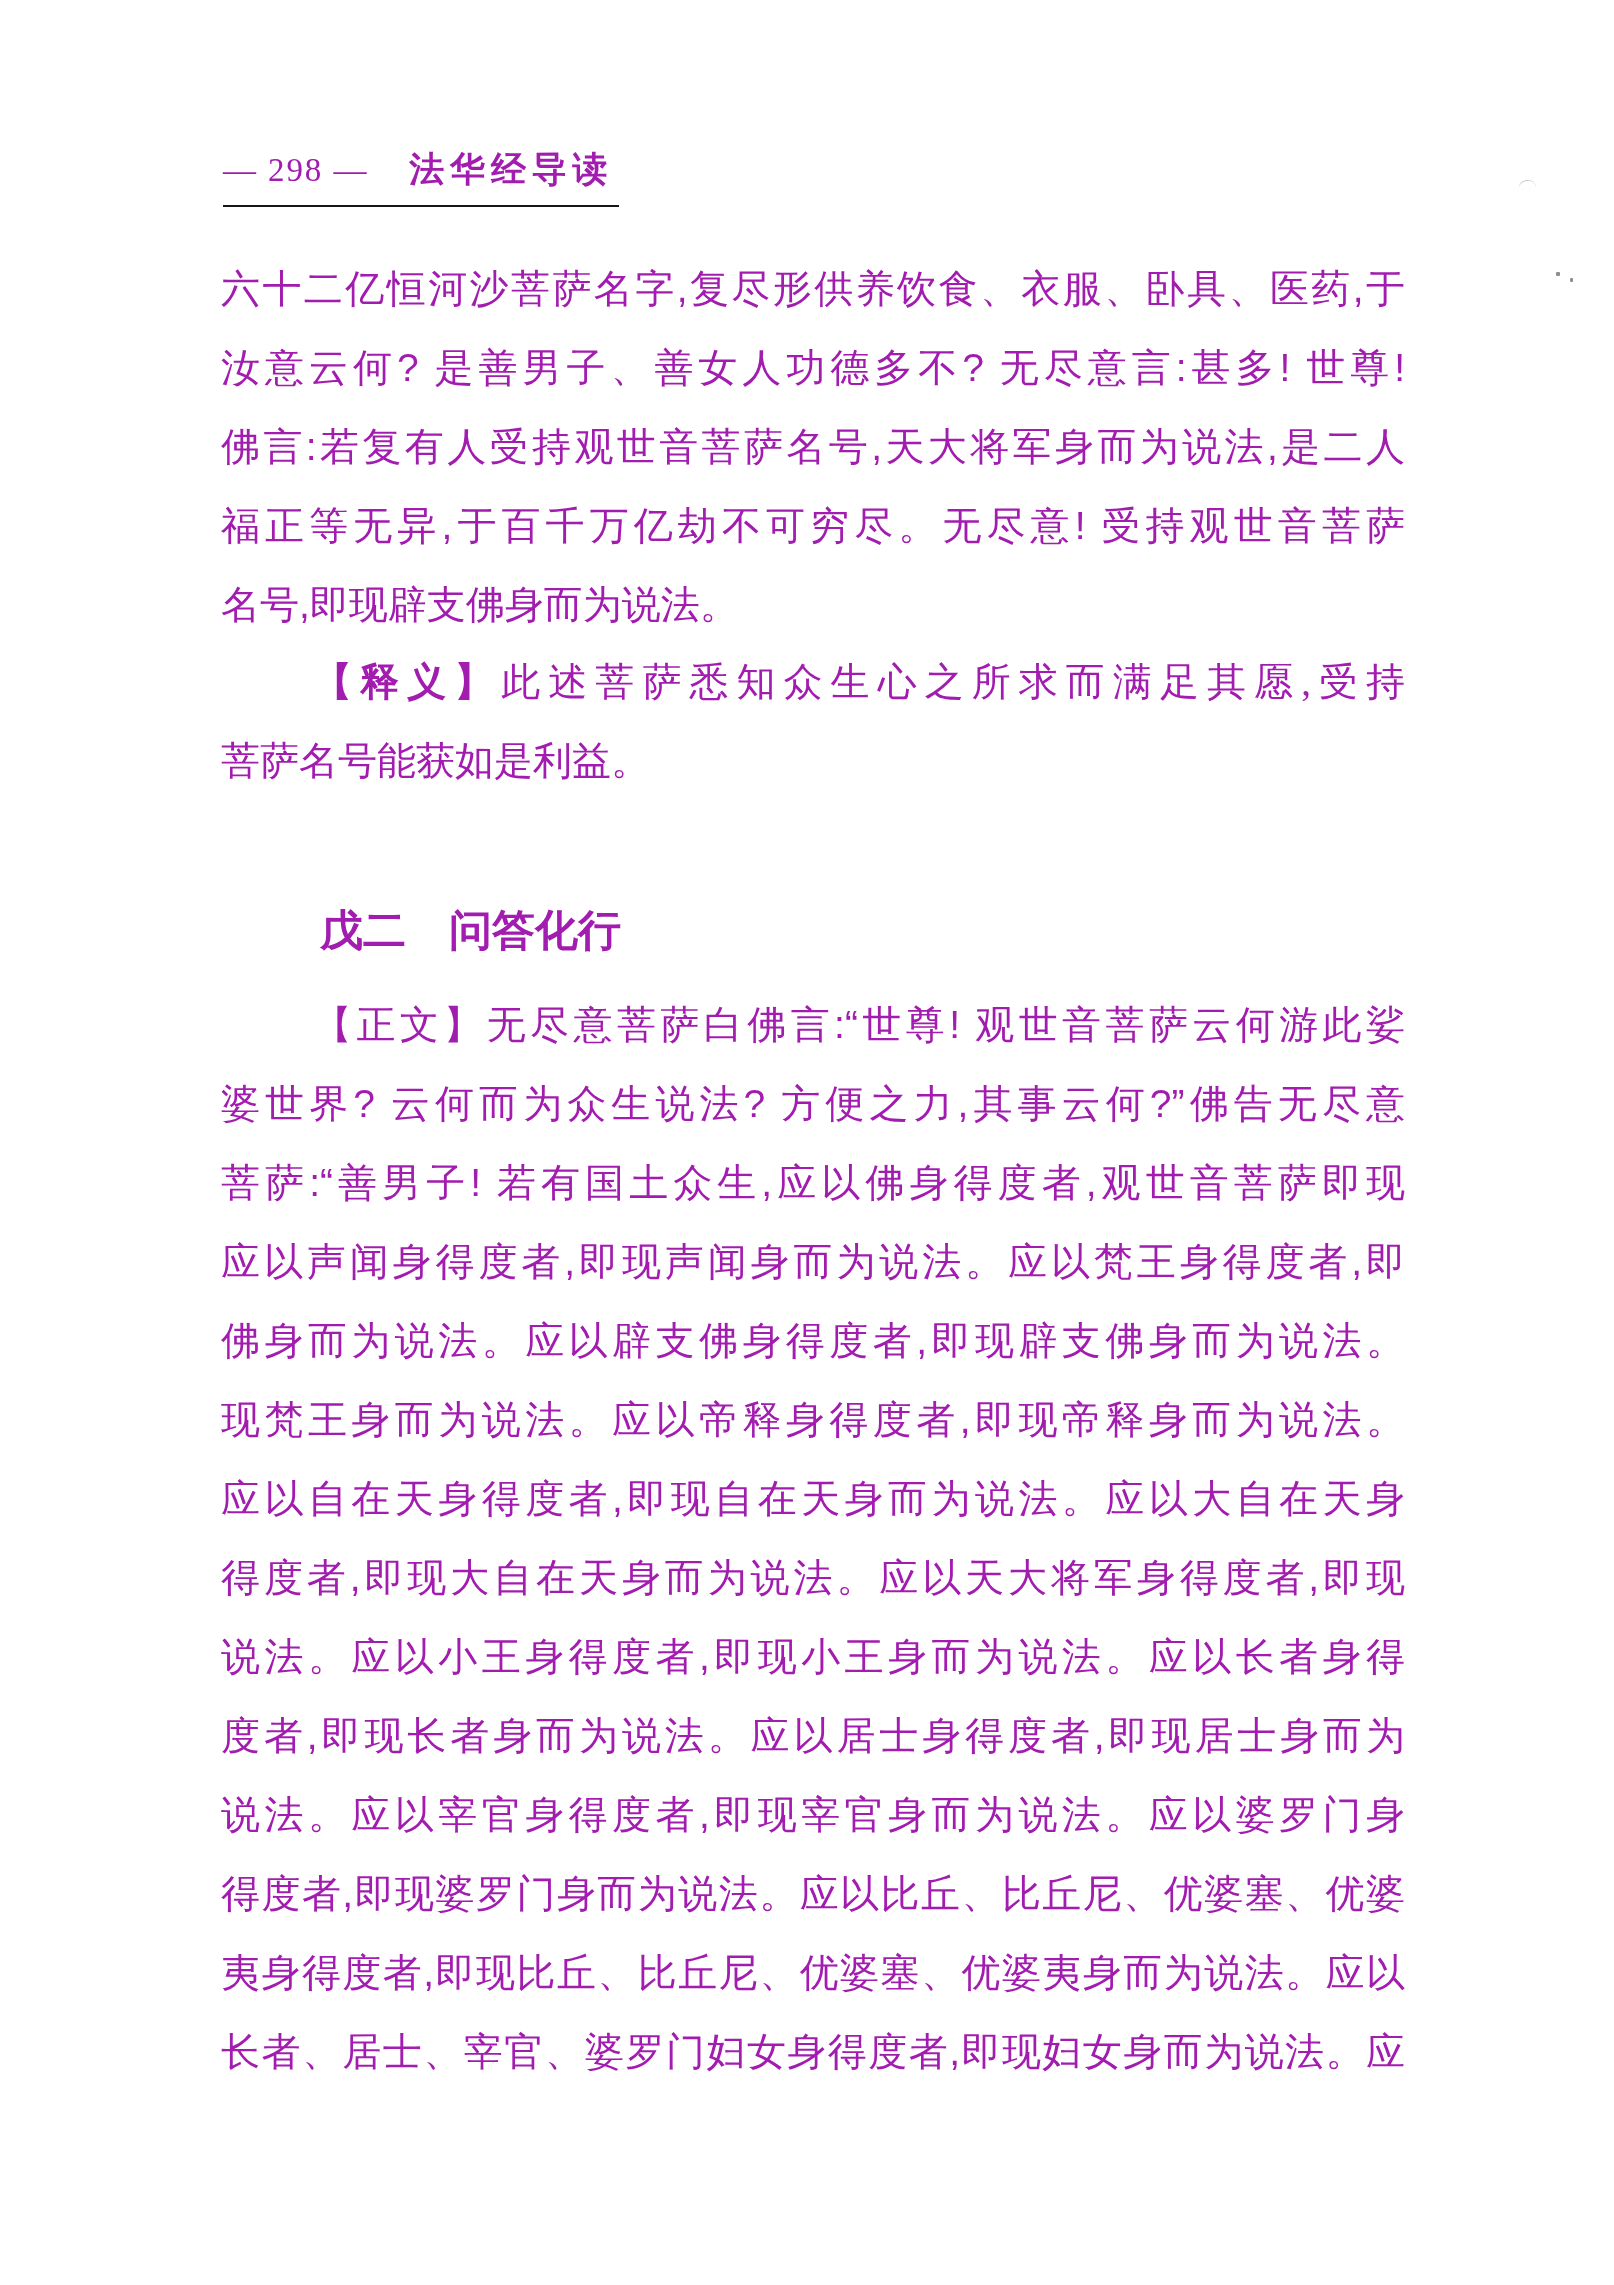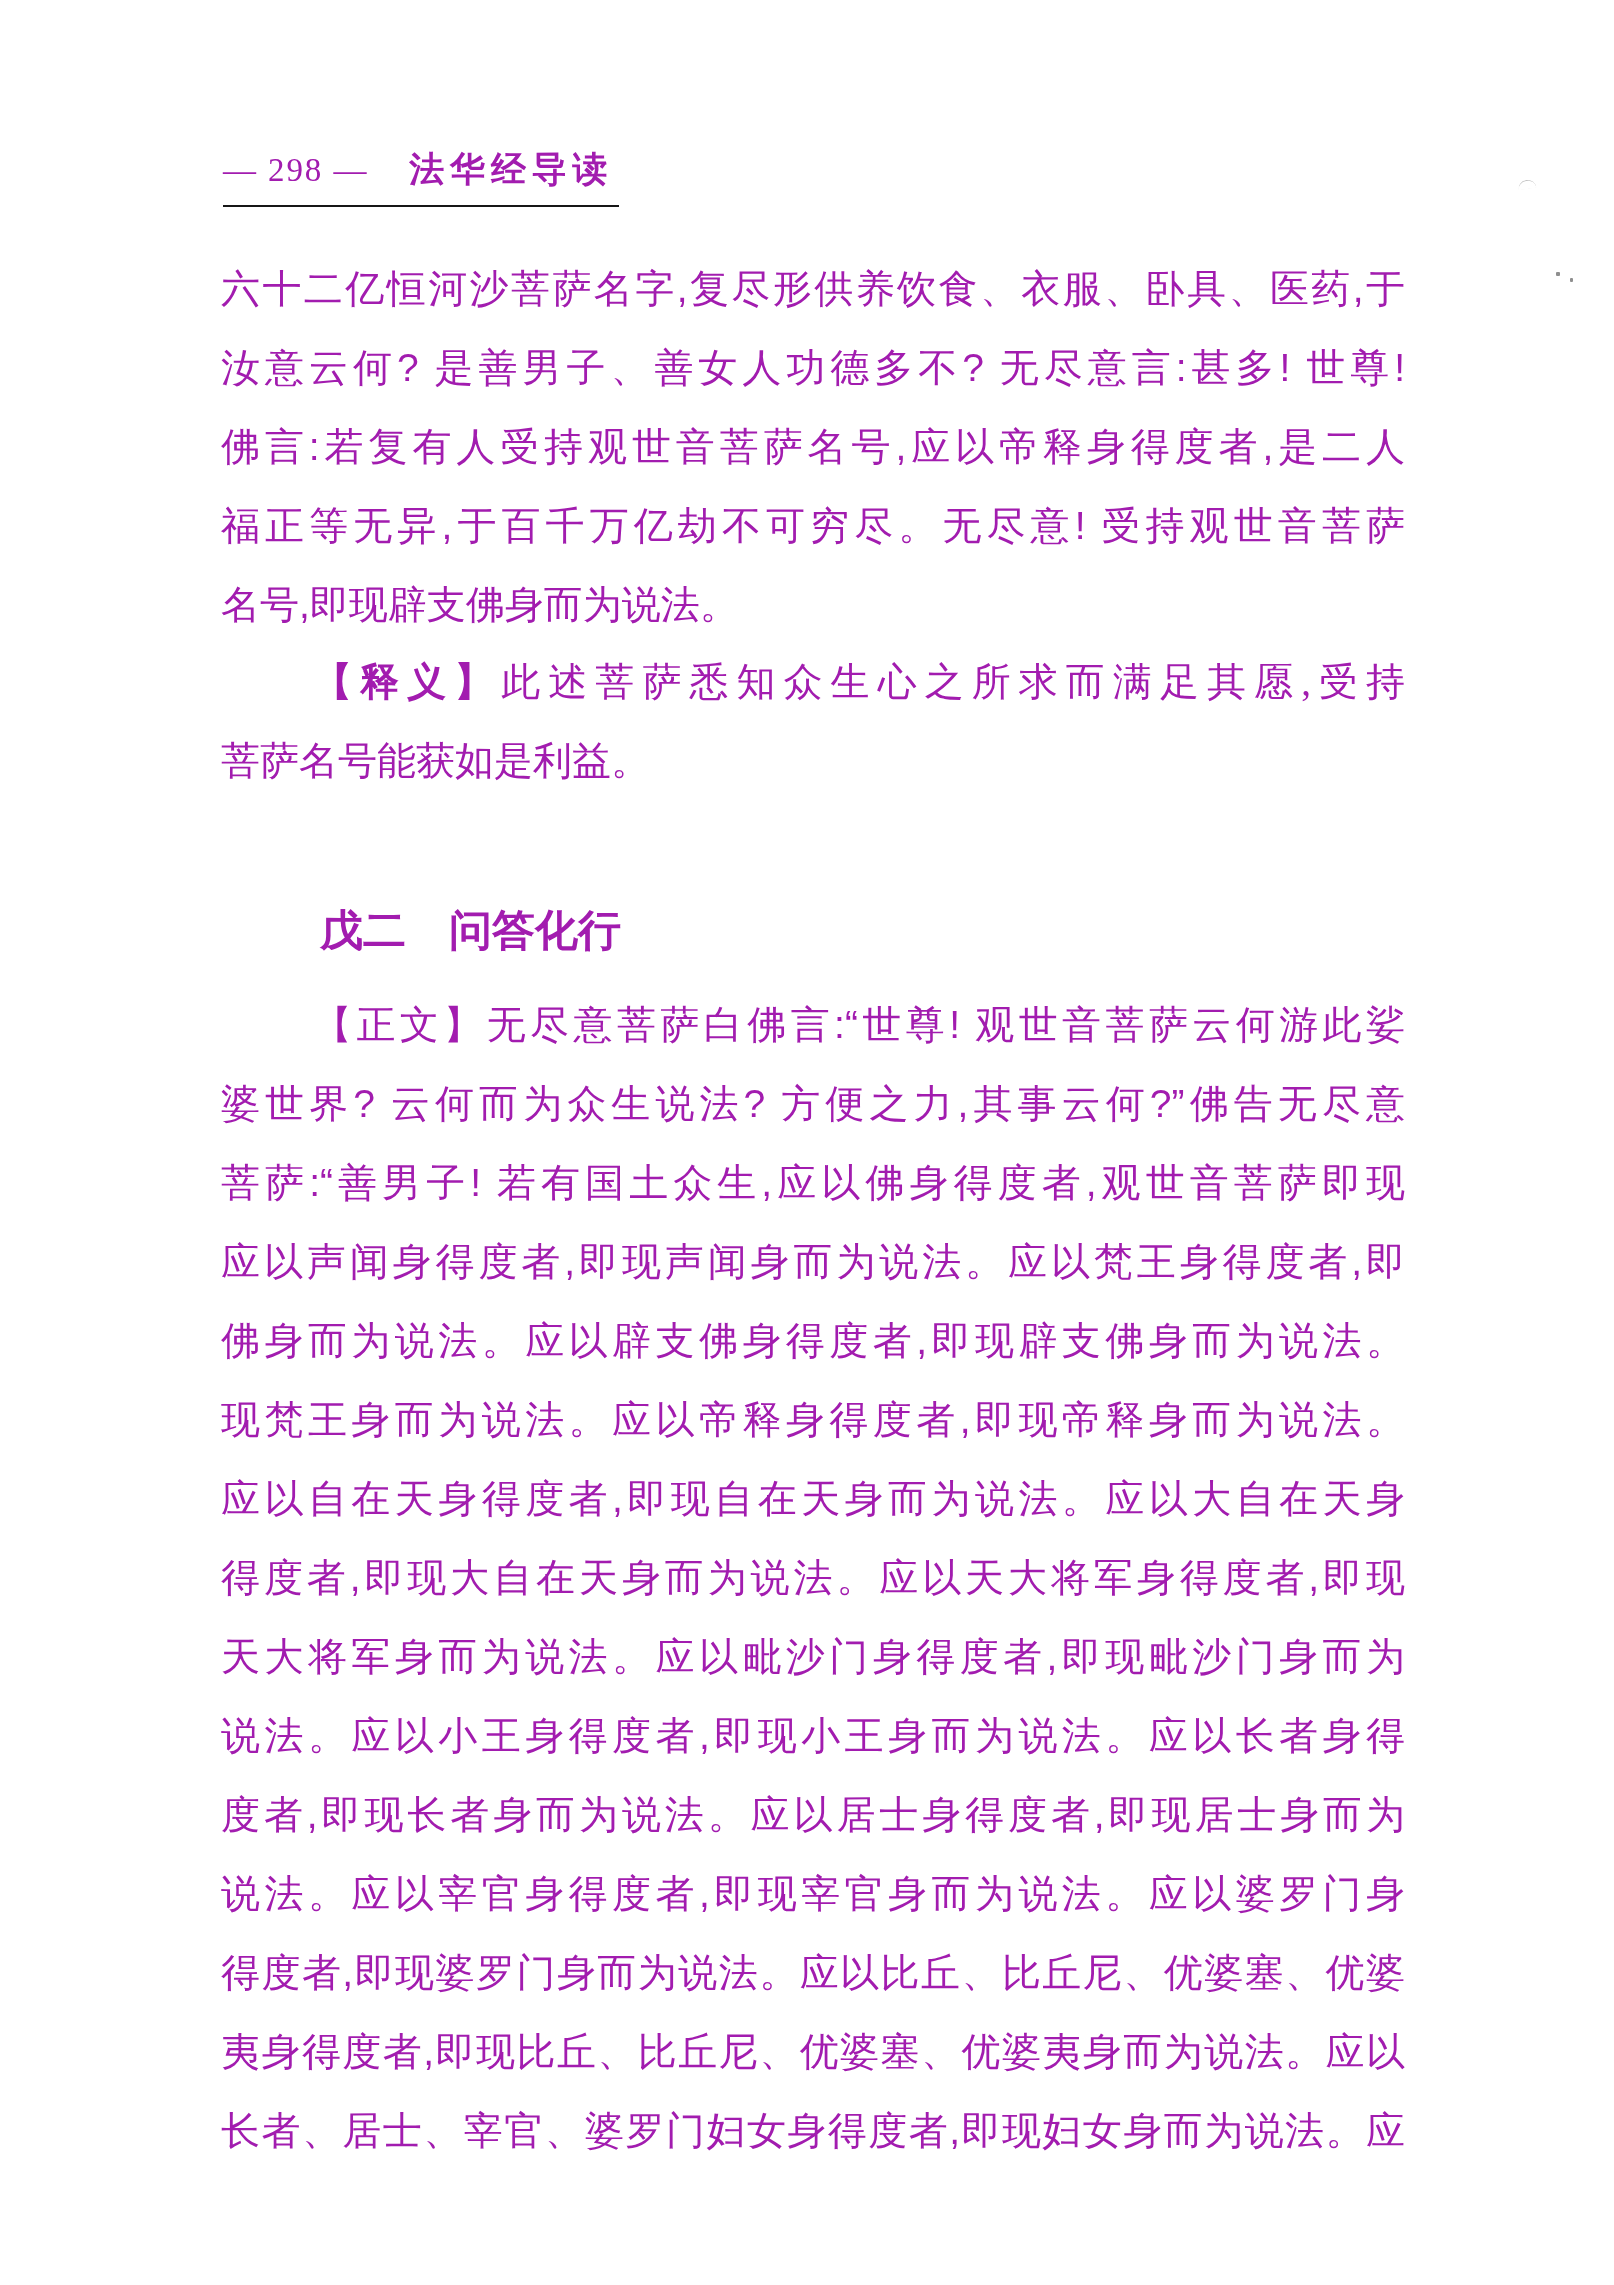--- a/index.html
+++ b/index.html
@@ -80,21 +80,21 @@
 
   <span class="artifact-squiggle"></span>
   <span class="artifact-dots">
       <i></i>
       <i></i>
     </span>
 
   <div class="textblock sutra" style="top:249px;">
     <div class="line">六十二亿恒河沙菩萨名字,复尽形供养饮食、衣服、卧具、医药,于</div>
     <div class="line">汝意云何? 是善男子、善女人功德多不? 无尽意言:甚多! 世尊!</div>
-    <div class="line">佛言:若复有人受持观世音菩萨名号,应以帝释身得度者,是二人</div>
+    <div class="line">佛言:若复有人受持观世音菩萨名号,天大将军身而为说法,是二人</div>
     <div class="line">福正等无异,于百千万亿劫不可穷尽。无尽意! 受持观世音菩萨</div>
     <div class="line no-just">名号,即现辟支佛身而为说法。</div>
   </div>
 
   <div class="textblock shiyi" style="top:642px;font-family:Liberation Serif, serif;">
     <div class="line indent"><span class="label">【释义】</span><span>此述菩萨悉知众生心之所求而满足其愿,受持</span></div>
     <div class="line no-just">菩萨名号能获如是利益。</div>
   </div>
 
   <div class="section-heading">
@@ -103,21 +103,20 @@
 
   <div class="textblock sutra" style="top:985px;">
     <div class="line indent"><span class="label">【正文】</span><span>无尽意菩萨白佛言:“世尊! 观世音菩萨云何游此娑</span></div>
     <div class="line">婆世界? 云何而为众生说法? 方便之力,其事云何?”佛告无尽意</div>
     <div class="line">菩萨:“善男子! 若有国土众生,应以佛身得度者,观世音菩萨即现</div>
     <div class="line">应以声闻身得度者,即现声闻身而为说法。应以梵王身得度者,即</div>
     <div class="line">佛身而为说法。应以辟支佛身得度者,即现辟支佛身而为说法。</div>
     <div class="line">现梵王身而为说法。应以帝释身得度者,即现帝释身而为说法。</div>
     <div class="line">应以自在天身得度者,即现自在天身而为说法。应以大自在天身</div>
     <div class="line">得度者,即现大自在天身而为说法。应以天大将军身得度者,即现</div>
-    <div class="line">天大将军身而为说法。应以毗沙门身得度者,即现毗沙门身而为</div>
     <div class="line">说法。应以小王身得度者,即现小王身而为说法。应以长者身得</div>
     <div class="line">度者,即现长者身而为说法。应以居士身得度者,即现居士身而为</div>
     <div class="line">说法。应以宰官身得度者,即现宰官身而为说法。应以婆罗门身</div>
     <div class="line">得度者,即现婆罗门身而为说法。应以比丘、比丘尼、优婆塞、优婆</div>
     <div class="line">夷身得度者,即现比丘、比丘尼、优婆塞、优婆夷身而为说法。应以</div>
     <div class="line">长者、居士、宰官、婆罗门妇女身得度者,即现妇女身而为说法。应</div>
   </div>
 
 </div>
 

